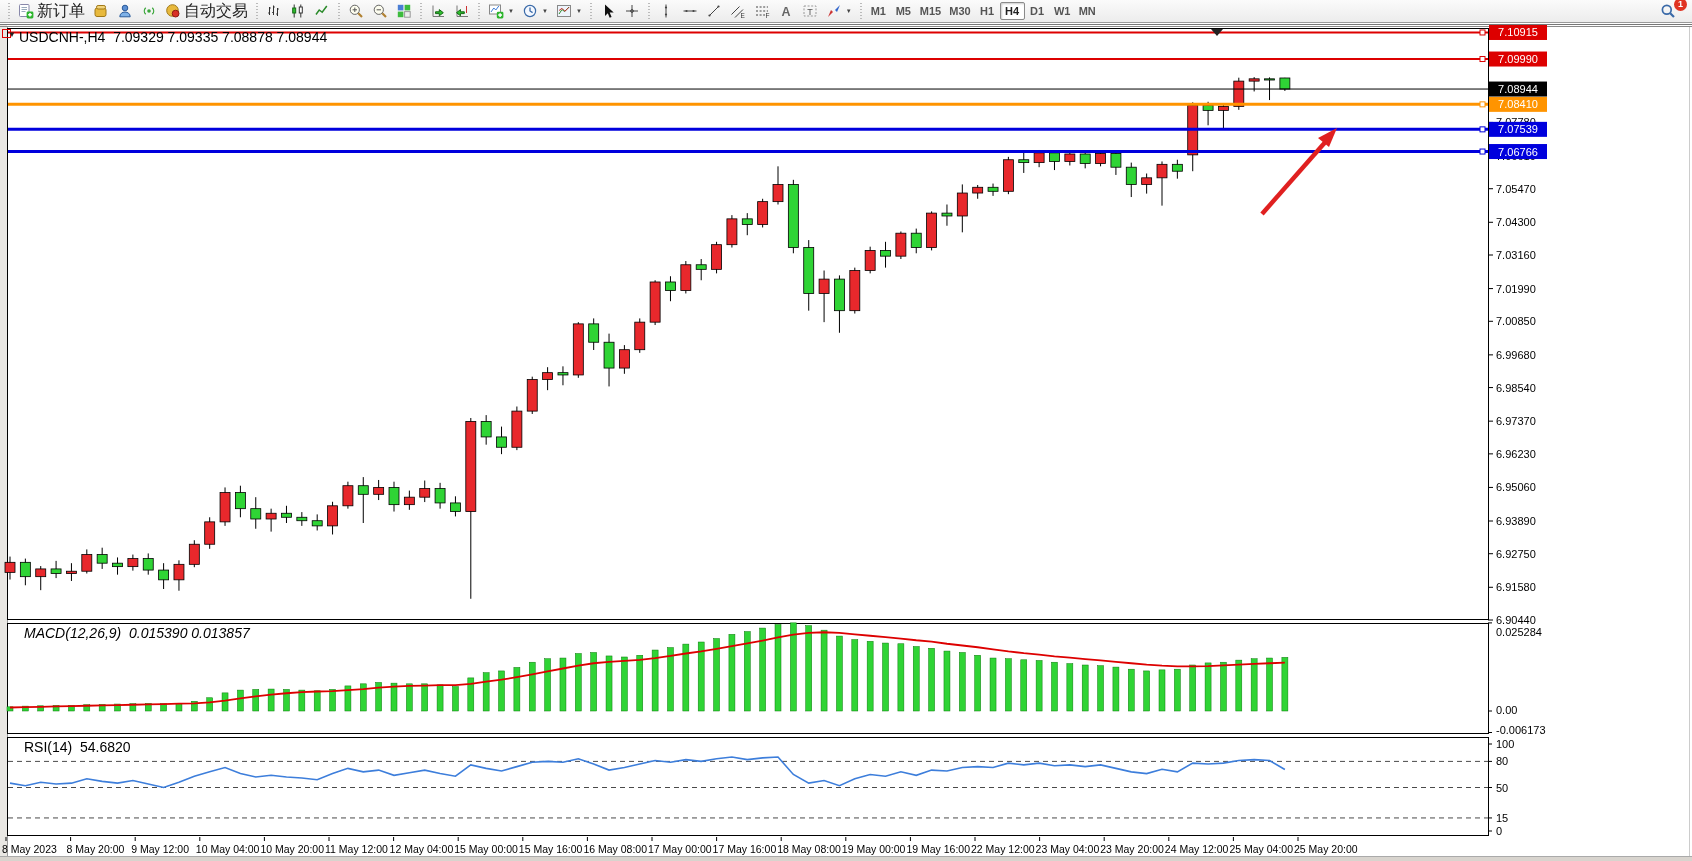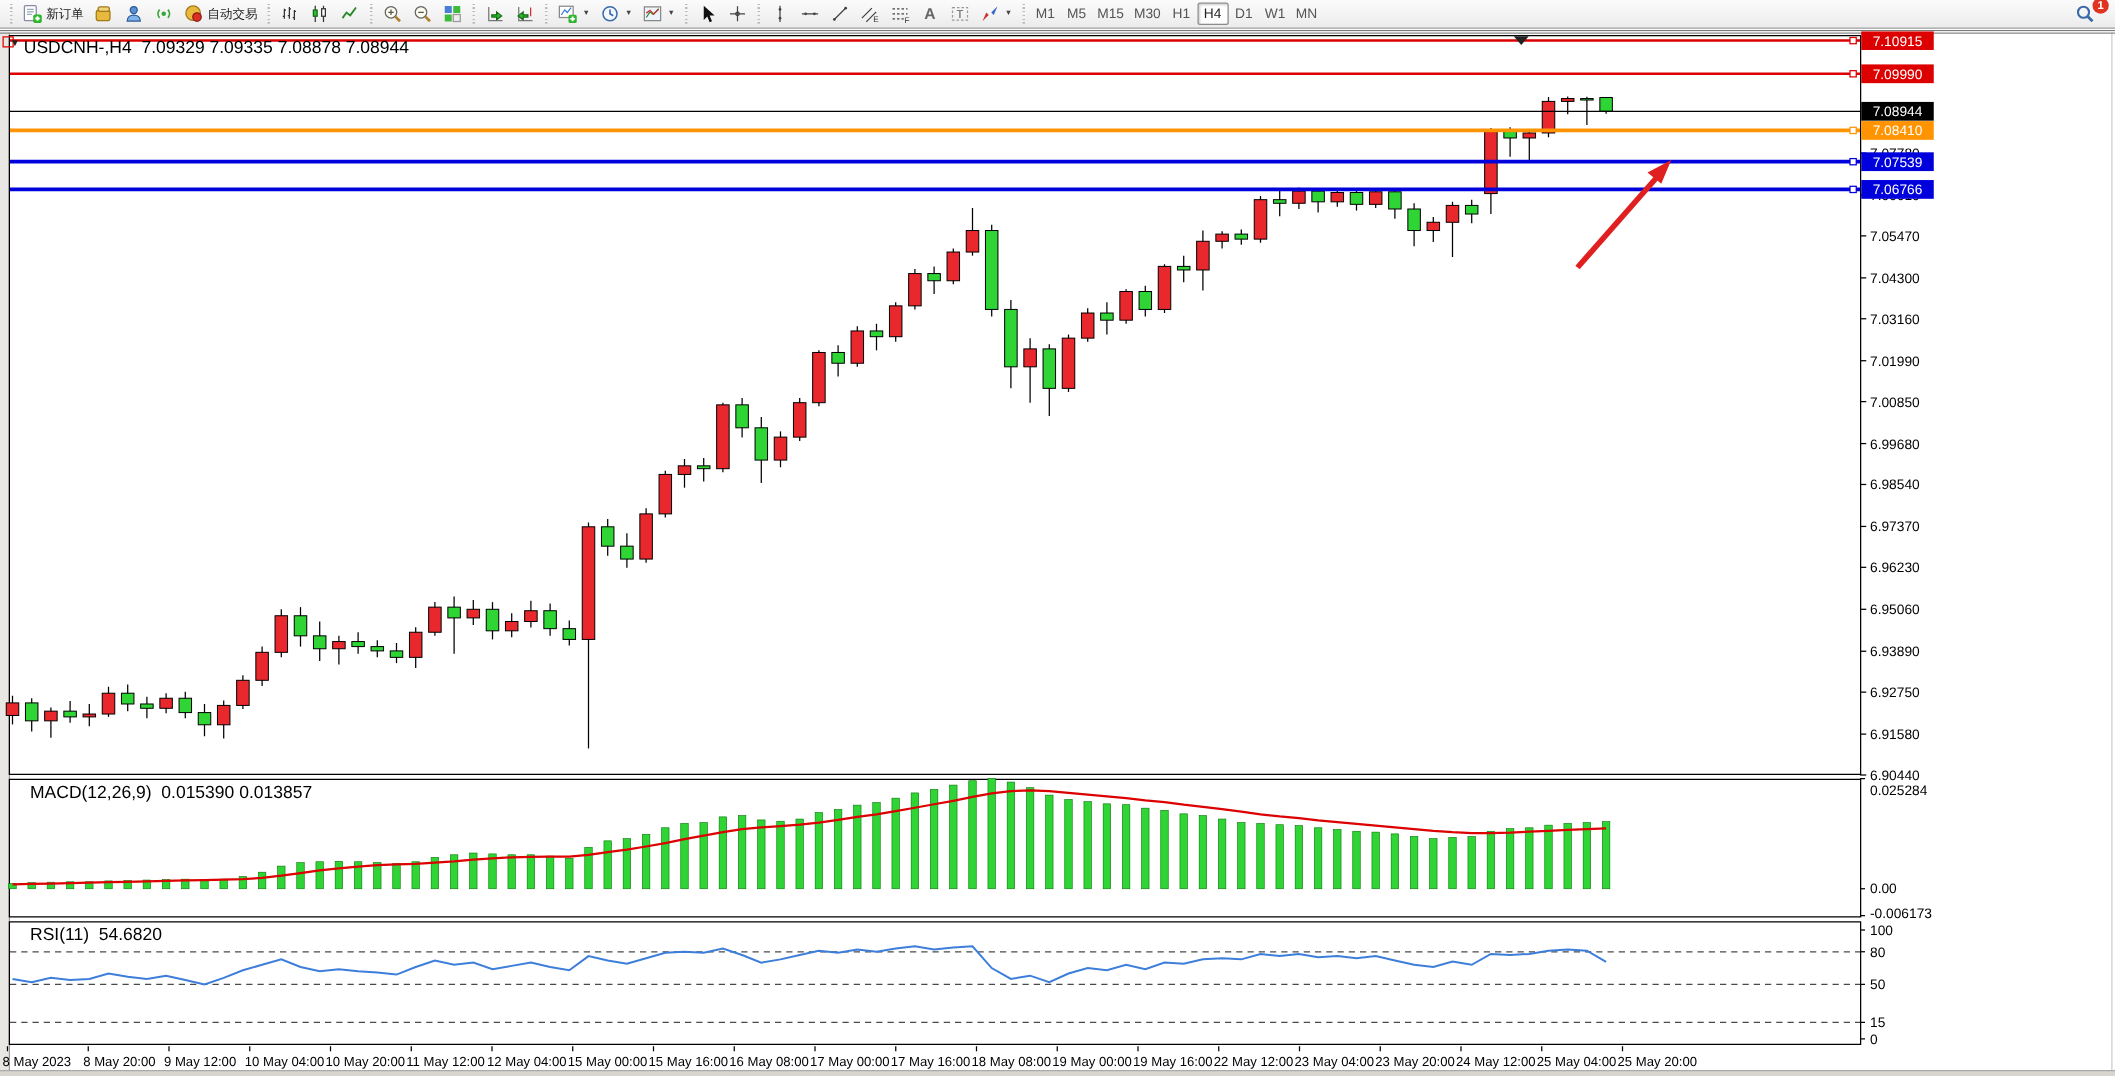--- a/index.html
+++ b/index.html
@@ -10,39 +10,39 @@
   
   .toolbar { position:absolute; top:0; left:0; right:0; height:23px; z-index:5;
     background:linear-gradient(#fbfbfb,#ececec); border-bottom:1px solid #9a9a9a;
     display:flex; align-items:center; padding:0 4px; }
   .tb-grip { width:6px; height:16px; margin:0 2px;
     background:repeating-linear-gradient(to bottom,#bbb 0 1px,transparent 1px 3px);
     background-size:2px 100%; background-repeat:no-repeat; background-position:2px 0; }
   .tbtn { height:20px; min-width:22px; display:flex; align-items:center; gap:3px;
     padding:0 3px; border:1px solid transparent; border-radius:2px; cursor:default; }
   .tbtn svg { width:16px; height:16px; display:block; }
-  .tbtn .lbl { font-size:10px; color:#222; white-space:nowrap; }
+  .tbtn .lbl { font-size:16px; color:#222; white-space:nowrap; }
   .tbtn .caret { font-size:6px; color:#444; margin-left:1px; }
-  .tf-btn { height:18px; min-width:25px; text-align:center; font-size:11px; font-weight:normal;
+  .tf-btn { height:18px; min-width:25px; text-align:center; font-size:11px; font-weight:bold;
     color:#555; line-height:16px; padding:0 3px; border:1px solid transparent; border-radius:2px; }
   .tf-btn.active { background:#fff; border:1px solid #8a8a8a; box-shadow:inset 1px 1px 2px #ccc; color:#222; }
   .tb-spacer { flex:1; }
   .chat-wrap { position:relative; margin-right:8px; }
   .badge { position:absolute; top:-4px; right:-7px; background:#e03423; color:#fff;
     font-size:9px; font-weight:bold; border-radius:50%; width:13px; height:13px;
     line-height:13px; text-align:center; }
 
   
   .chart-zone { position:absolute; top:24px; left:0; width:1692px; height:837px; background:#fff;
     border-top:1px solid #777; }
   #chart-svg { position:absolute; top:0; left:0; z-index:1; }
   .overlay-label { position:absolute; z-index:3; font-size:14px; color:#000; white-space:nowrap; }
   #symbol-title { top:4px; left:19px; }
   #symbol-caret { top:5px; left:8px; font-size:8px; color:#222; }
-  #macd-label { top:600px; left:24px; }
+  #macd-label { top:600px; left:24px;font-style:italic; }
   #rsi-label  { top:714px; left:24px; }
   .statusbar { position:absolute; left:0; bottom:0; width:1692px; height:5px;
     background:#d8d4ce; border-top:1px solid #aaa; z-index:4; }
 </style>
 </head>
 <body>
 
 <div class="app">
 
   <div class="toolbar">
@@ -711,19 +711,19 @@
     <div class="overlay-label" id="symbol-title">
       <span>USDCNH-,H4</span>&nbsp;
       <span>7.09329 7.09335 7.08878 7.08944</span>
     </div>
 
     <div class="overlay-label" id="macd-label">
       <span>MACD(12,26,9)</span>&nbsp;
       <span>0.015390 0.013857</span>
     </div>
     <div class="overlay-label" id="rsi-label">
-      <span>RSI(11)</span>&nbsp;
+      <span>RSI(14)</span>&nbsp;
       <span>54.6820</span>
     </div>
 
     <div class="statusbar"></div>
   </div>
 </div>
 
 </body></html>

